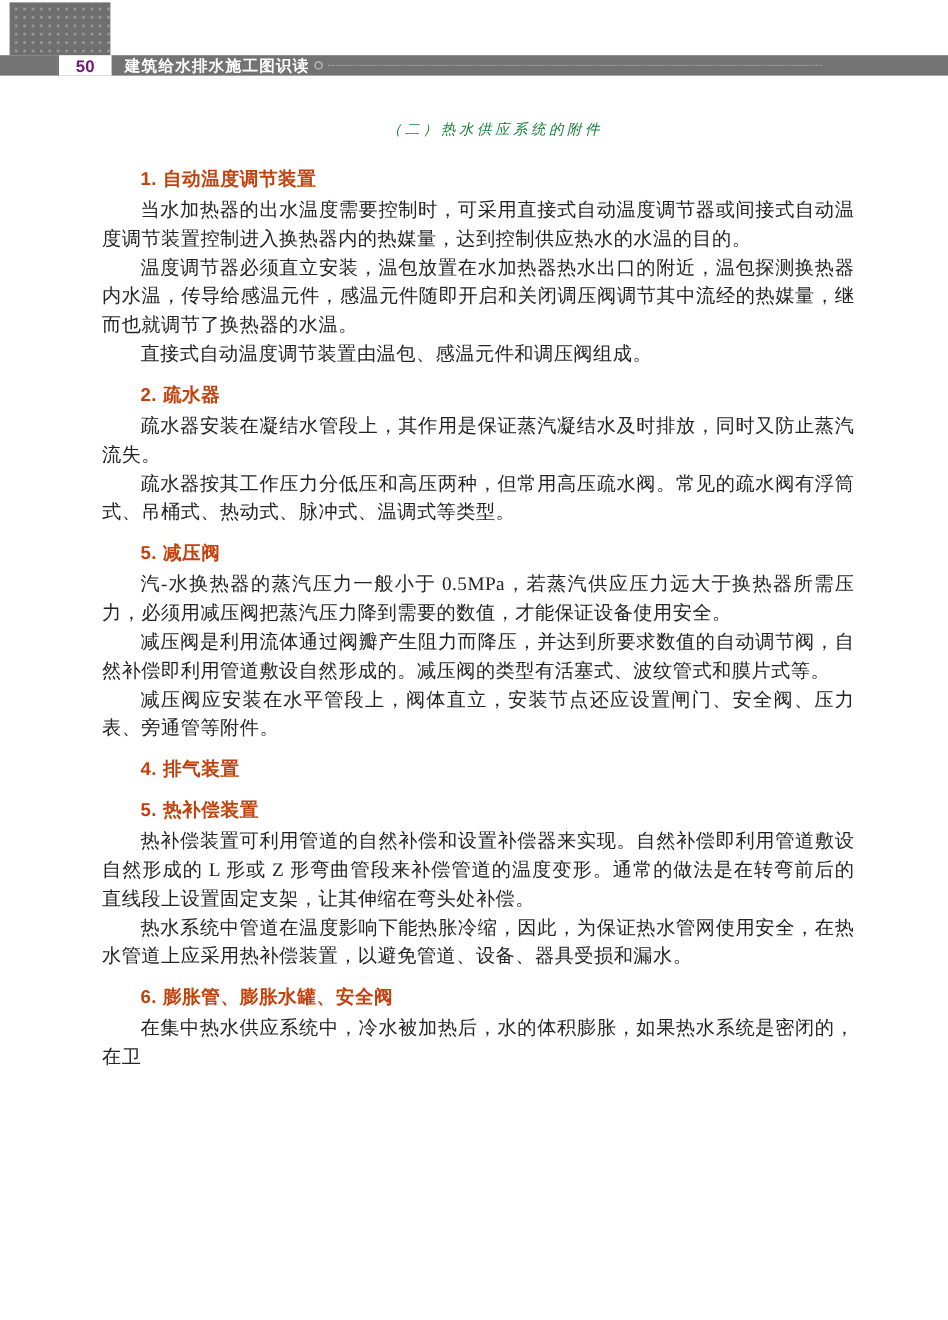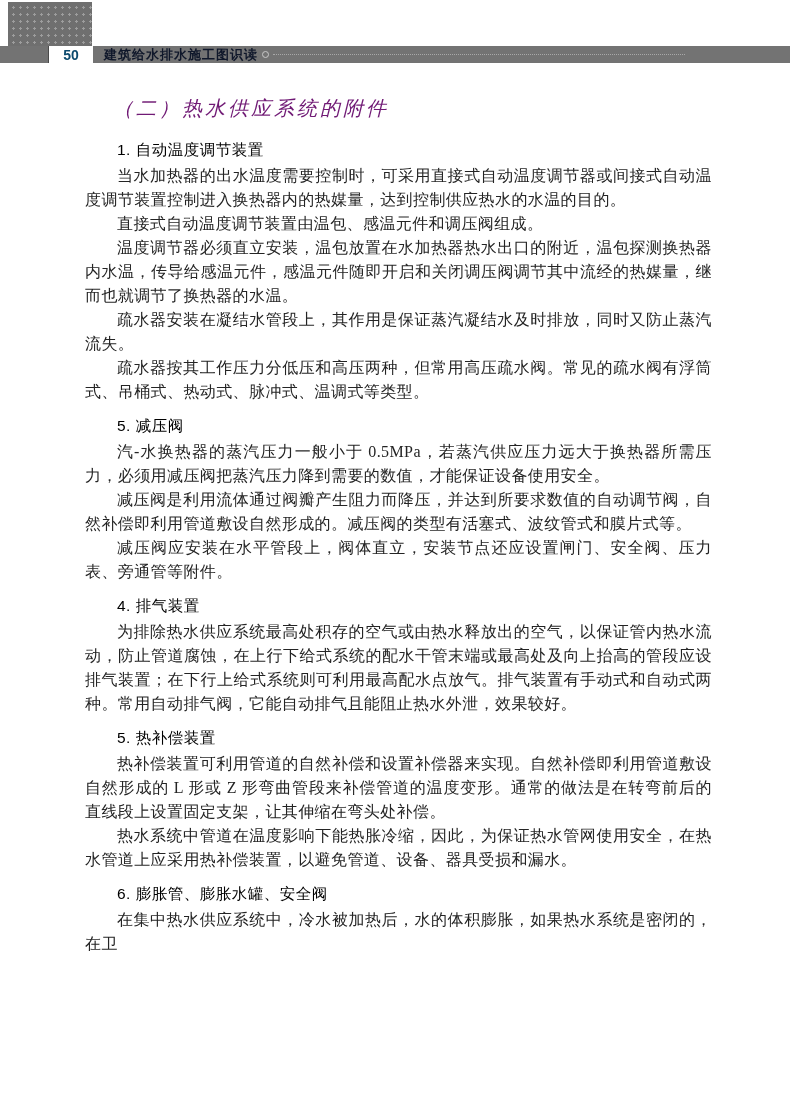--- a/index.html
+++ b/index.html
@@ -23,58 +23,59 @@
   .header-bar{
     position:absolute;left:0;top:46px;width:790px;height:17px;
     background:#737373;
     display:flex;align-items:center;
   }
   .page-num-box{
     position:absolute;left:48px;top:0;width:44px;height:17px;
     background:#ffffff;border-left:1px solid #4a4a4a;
     display:flex;align-items:center;justify-content:center;
     font-family:"Liberation Sans","DejaVu Sans",sans-serif;
-    font-size:14px;font-weight:bold;color:#0c4a6e;line-height:1;
+    font-size:14px;font-weight:bold;color:#701a75;line-height:1;
   }
   .header-title{
     position:absolute;left:104px;top:0;height:17px;
     display:flex;align-items:center;
     font-family:"Liberation Sans","DejaVu Sans",sans-serif;
-    font-size:13px;font-weight:bold;color:#0f172a;
+    font-size:13px;font-weight:bold;color:#ffffff;
     letter-spacing:1px;line-height:1;white-space:nowrap;
   }
   .header-ornament{
     position:absolute;left:262px;top:0;height:17px;
     display:flex;align-items:center;gap:4px;
   }
   .orn-circle{
     width:5px;height:5px;border:1px solid #c9c9c9;border-radius:50%;
     background:transparent;flex:0 0 auto;
   }
   .orn-line{
     width:412px;height:0;border-top:1px dotted #a8a8a8;
   }
   
   .body-col{
     position:absolute;left:85px;top:96px;width:627px;
     font-size:16px;line-height:24px;
   }
   .sec-head-kai{
     font-style:italic;
-    font-size:20px;
+    font-size:12px;
     letter-spacing:3px;
     text-indent:28px;
-    color:#701a75;
+    color:#15803d;
     margin:0 0 18px 0;
+    text-align:center;
   }
   .num-head{
     font-family:"Liberation Sans","DejaVu Sans",sans-serif;
-    font-weight:normal;
+    font-weight:bold;
     font-size:15.5px;
-    color:#000000;
+    color:#c2410c;
     text-indent:32px;
     margin:10px 0 2px 0;
     letter-spacing:0.5px;
   }
   .para{
     margin:0;
     text-indent:32px;
     text-align:justify;
     text-align-last:left;
     color:#242424;
@@ -95,33 +96,33 @@
       <span class="orn-line"></span>
     </div>
   </div>
 
   <div class="body-col">
 
     <p class="sec-head-kai">（二）热水供应系统的附件</p>
 
     <p class="num-head">1. 自动温度调节装置</p>
     <p class="para">当水加热器的出水温度需要控制时，可采用直接式自动温度调节器或间接式自动温度调节装置控制进入换热器内的热媒量，达到控制供应热水的水温的目的。</p>
+    <p class="para">温度调节器必须直立安装，温包放置在水加热器热水出口的附近，温包探测换热器内水温，传导给感温元件，感温元件随即开启和关闭调压阀调节其中流经的热媒量，继而也就调节了换热器的水温。</p>
     <p class="para">直接式自动温度调节装置由温包、感温元件和调压阀组成。</p>
-    <p class="para">温度调节器必须直立安装，温包放置在水加热器热水出口的附近，温包探测换热器内水温，传导给感温元件，感温元件随即开启和关闭调压阀调节其中流经的热媒量，继而也就调节了换热器的水温。</p>
 
+    <p class="num-head">2. 疏水器</p>
     <p class="para">疏水器安装在凝结水管段上，其作用是保证蒸汽凝结水及时排放，同时又防止蒸汽流失。</p>
     <p class="para">疏水器按其工作压力分低压和高压两种，但常用高压疏水阀。常见的疏水阀有浮筒式、吊桶式、热动式、脉冲式、温调式等类型。</p>
 
     <p class="num-head">5. 减压阀</p>
     <p class="para">汽-水换热器的蒸汽压力一般小于 0.5MPa，若蒸汽供应压力远大于换热器所需压力，必须用减压阀把蒸汽压力降到需要的数值，才能保证设备使用安全。</p>
     <p class="para">减压阀是利用流体通过阀瓣产生阻力而降压，并达到所要求数值的自动调节阀，自然补偿即利用管道敷设自然形成的。减压阀的类型有活塞式、波纹管式和膜片式等。</p>
     <p class="para">减压阀应安装在水平管段上，阀体直立，安装节点还应设置闸门、安全阀、压力表、旁通管等附件。</p>
 
     <p class="num-head">4. 排气装置</p>
-    <p class="para">为排除热水供应系统最高处积存的空气或由热水释放出的空气，以保证管内热水流动，防止管道腐蚀，在上行下给式系统的配水干管末端或最高处及向上抬高的管段应设排气装置；在下行上给式系统则可利用最高配水点放气。排气装置有手动式和自动式两种。常用自动排气阀，它能自动排气且能阻止热水外泄，效果较好。</p>
 
     <p class="num-head">5. 热补偿装置</p>
     <p class="para">热补偿装置可利用管道的自然补偿和设置补偿器来实现。自然补偿即利用管道敷设自然形成的 L 形或 Z 形弯曲管段来补偿管道的温度变形。通常的做法是在转弯前后的直线段上设置固定支架，让其伸缩在弯头处补偿。</p>
     <p class="para">热水系统中管道在温度影响下能热胀冷缩，因此，为保证热水管网使用安全，在热水管道上应采用热补偿装置，以避免管道、设备、器具受损和漏水。</p>
 
     <p class="num-head">6. 膨胀管、膨胀水罐、安全阀</p>
     <p class="para">在集中热水供应系统中，冷水被加热后，水的体积膨胀，如果热水系统是密闭的，在卫</p>
 
   </div>
 </div>

